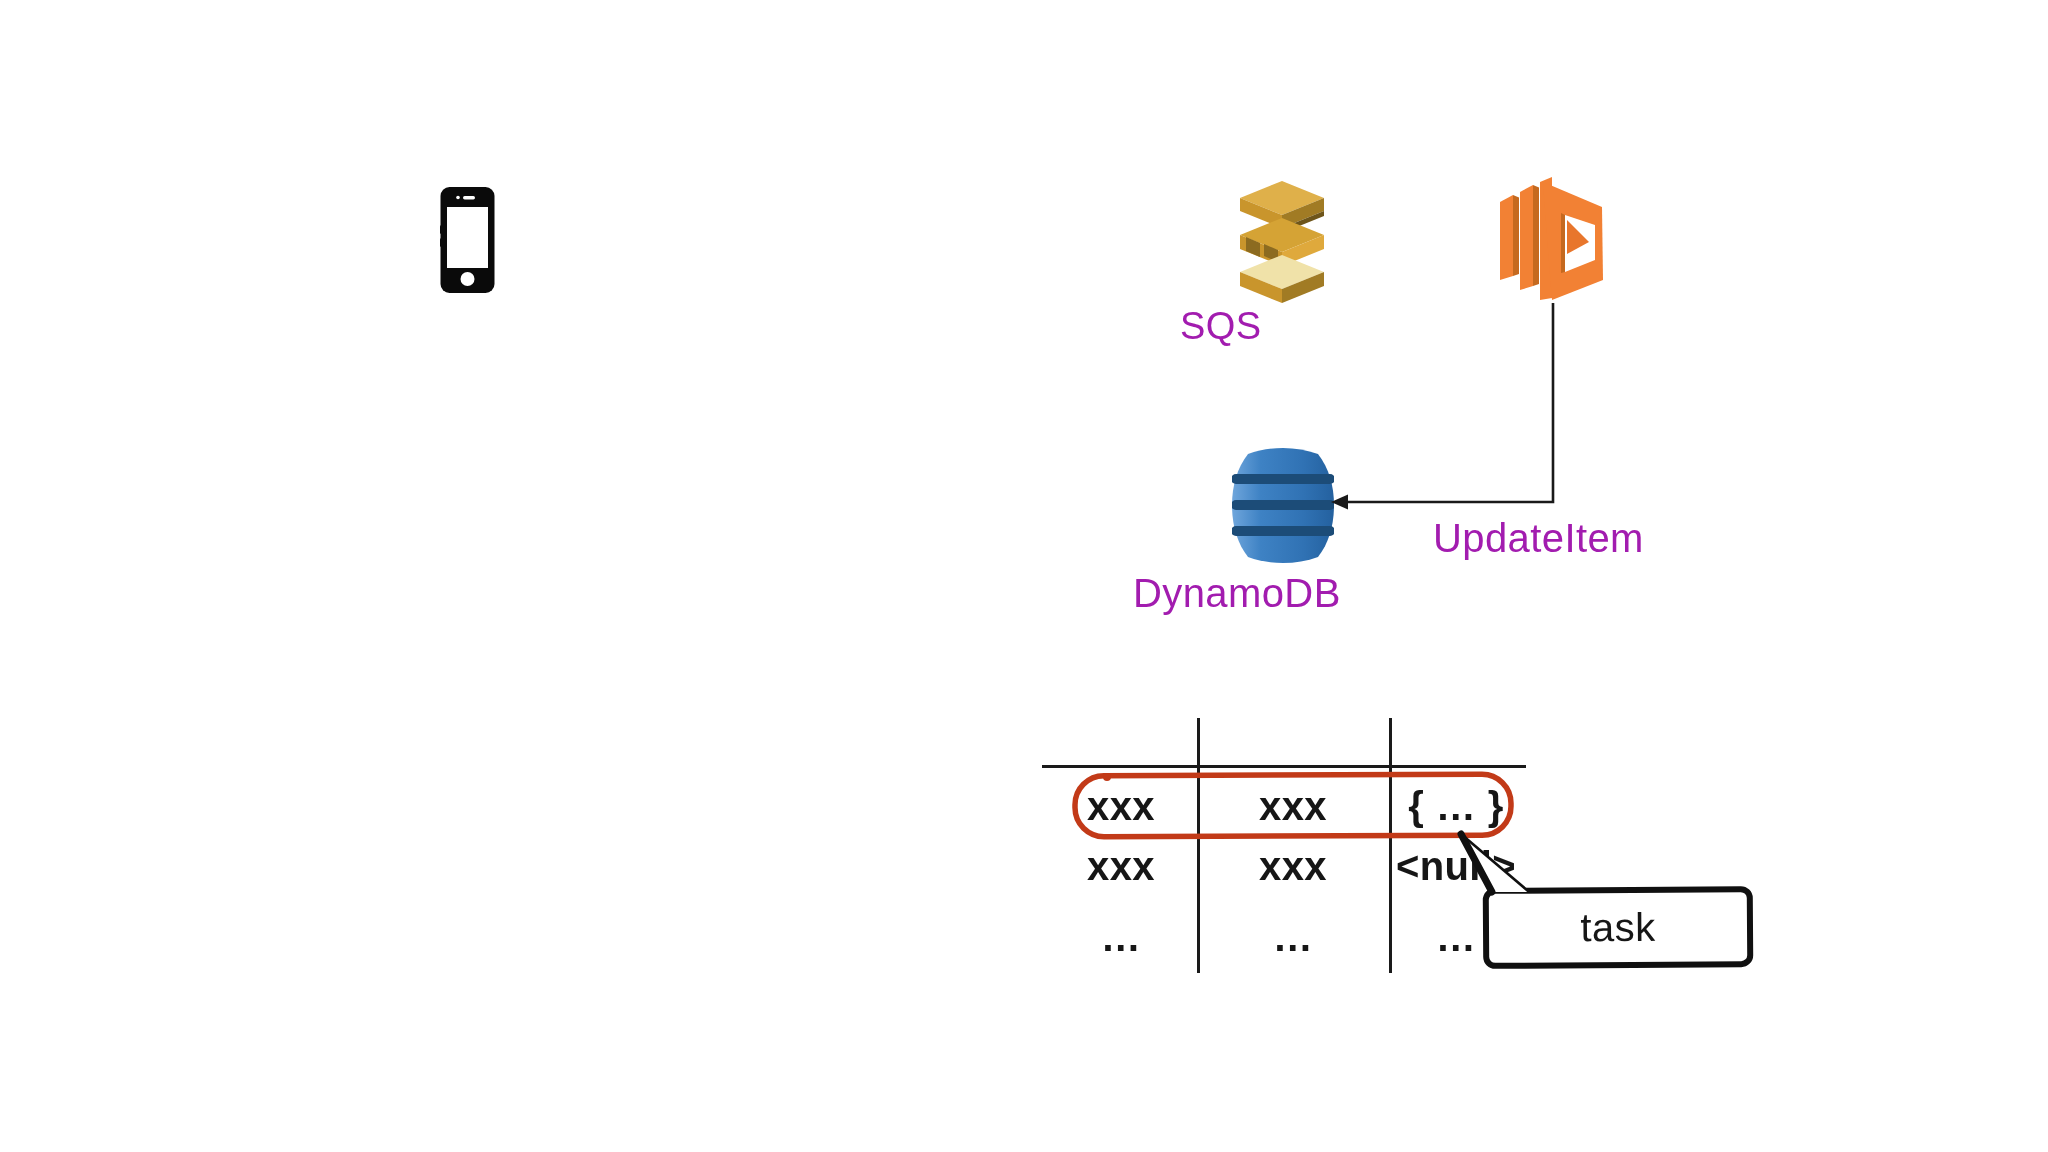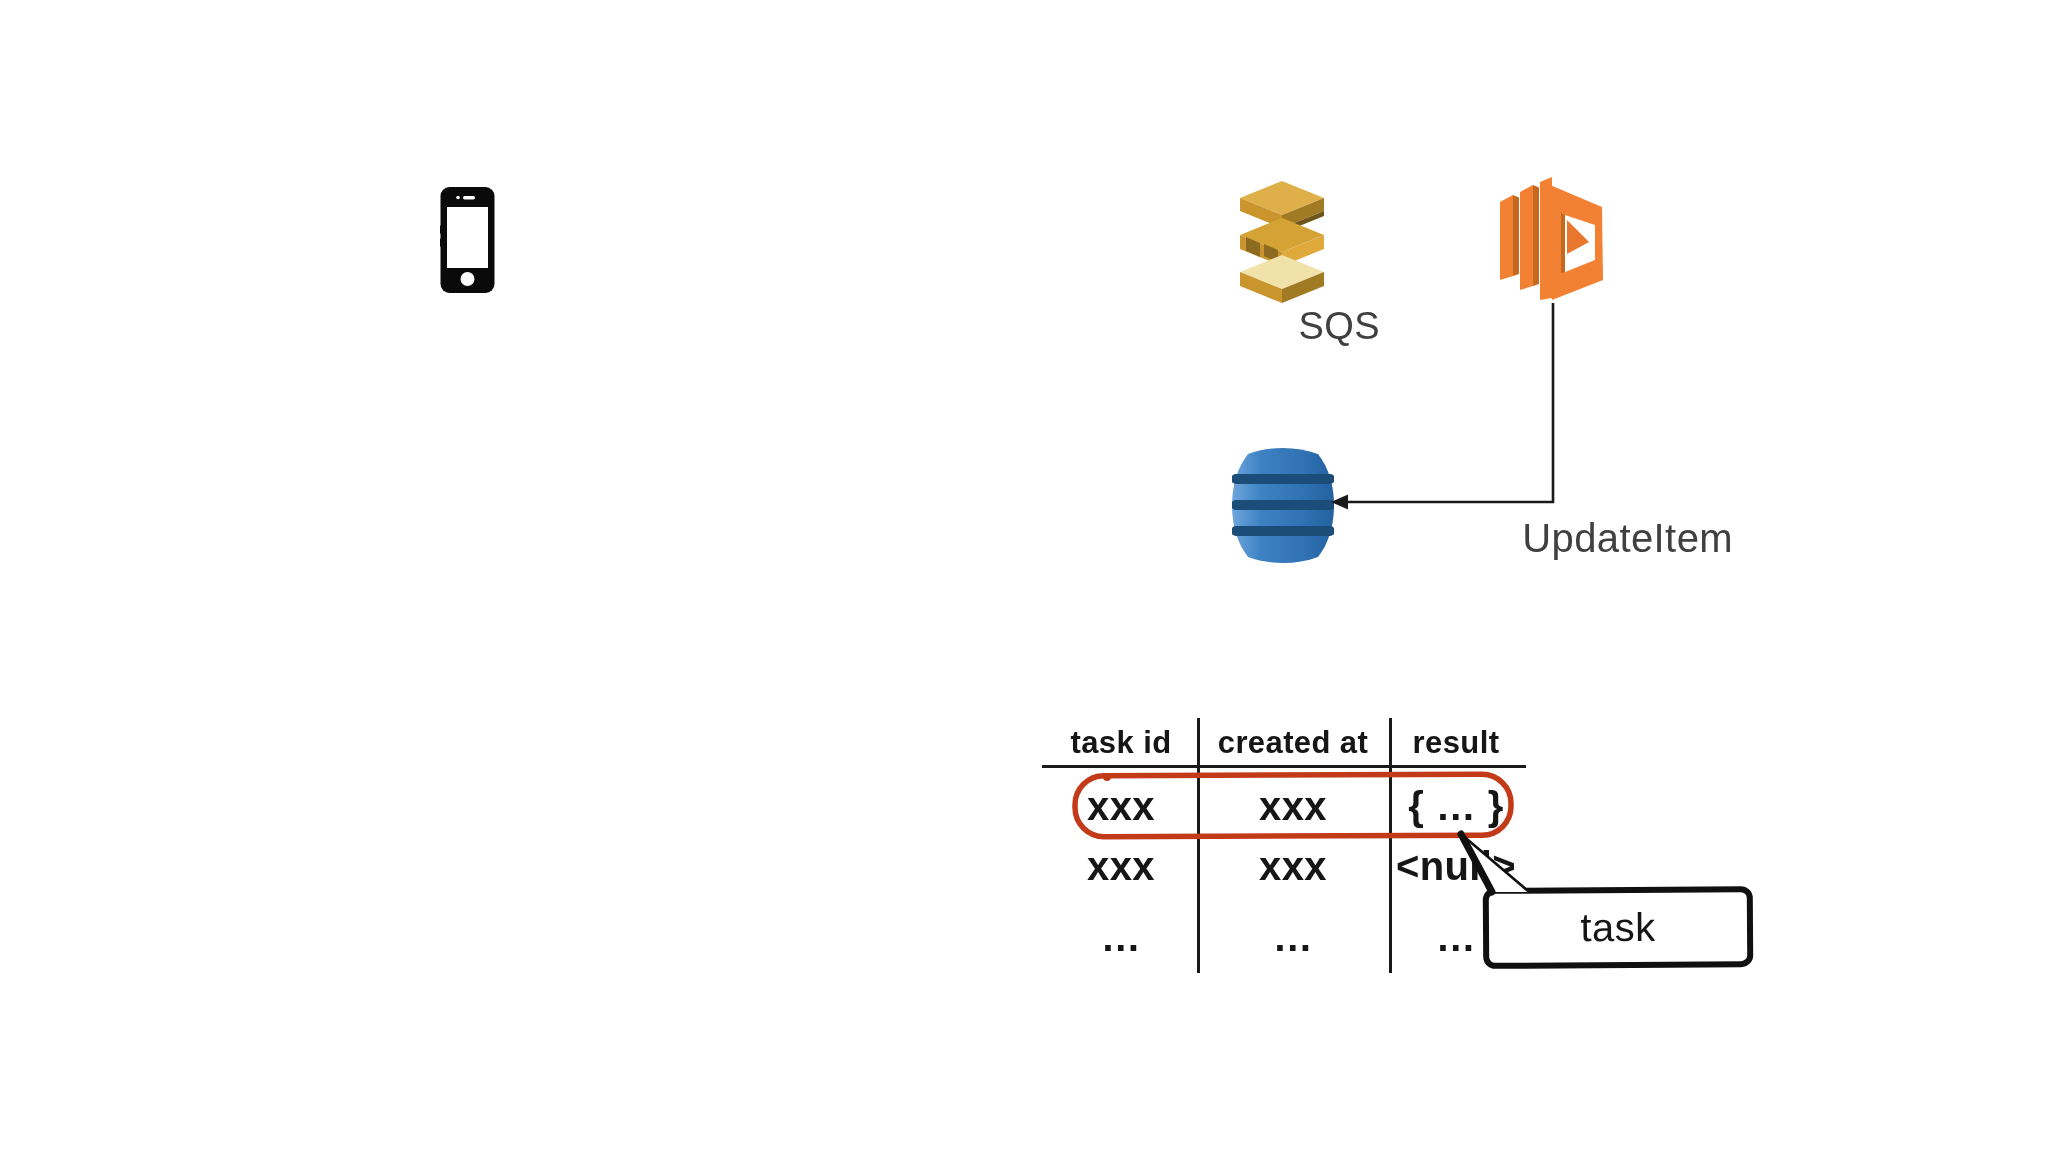--- a/index.html
+++ b/index.html
@@ -2,21 +2,21 @@
 <html><head>
 <meta charset="utf-8">
 <style>
   html,body{margin:0;padding:0;background:#fff;}
   .canvas{
     position:relative;width:2048px;height:1152px;background:#ffffff;overflow:hidden;
     font-family:"Liberation Sans",sans-serif;color:#161616;
   }
   .abs{position:absolute;}
   .label{
-    text-align:right;letter-spacing:.4px;color:#404040;white-space:nowrap;
+    text-align:left;letter-spacing:.4px;color:#a21caf;white-space:nowrap;
   }
   
   .tbl{position:absolute;left:1045px;top:718px;width:478px;height:255px;}
   .tbl .vline{position:absolute;top:0;width:3px;height:255px;background:#1a1a1a;}
   .tbl .hline{position:absolute;left:-3px;top:47px;width:484px;height:3px;background:#1a1a1a;}
   .trow{position:absolute;left:0;width:478px;height:56px;display:flex;}
   .tcell{display:flex;align-items:center;justify-content:center;
          font-size:40px;font-weight:700;letter-spacing:.4px;}
   .tcell.c0{width:152px;} .tcell.c1{width:192px;} .tcell.c2{width:134px;}
   .thead-row{top:0;height:48px;}
@@ -88,37 +88,33 @@
         <stop offset="0.28" stop-color="#3e82c4"></stop>
         <stop offset="0.7" stop-color="#3072b4"></stop>
         <stop offset="1" stop-color="#24619f"></stop>
       </linearGradient>
     </defs>
     <path d="M16,6 C38,-2 64,-2 86,6 C97,20 102,38 102,57 C102,77 97,95 86,109 C64,117 38,117 16,109 C5,95 0,77 0,57 C0,38 5,20 16,6 Z" fill="url(#ddb)"></path>
     <rect x="-1" y="26" width="104" height="10" rx="5" fill="#1c4c78"></rect>
     <rect x="-1" y="52" width="104" height="10" rx="5" fill="#1c4c78"></rect>
     <rect x="-1" y="78" width="104" height="10" rx="5" fill="#1c4c78"></rect>
   </svg>
+  <div class="abs label" style="left:1133px;top:571px;width:300px;font-size:40px">DynamoDB</div>
 
   <svg class="overlay z1" width="2048" height="1152" viewBox="0 0 2048 1152">
     <polyline points="1553,303 1553,502 1346,502" fill="none" stroke="#1a1a1a" stroke-width="2.6"></polyline>
     <polygon points="1331,502 1348,494.5 1348,509.5" fill="#1a1a1a"></polygon>
   </svg>
 
 
   <div class="tbl">
     <div class="vline" style="left:152px"></div>
     <div class="vline" style="left:344px"></div>
     <div class="hline"></div>
 
-    <div class="trow thead-row">
-      <div class="tcell c0">task id</div>
-      <div class="tcell c1">created at</div>
-      <div class="tcell c2">result</div>
-    </div>
 
     <div class="trow" style="top:60px">
       <div class="tcell c0">xxx</div>
       <div class="tcell c1">xxx</div>
       <div class="tcell c2">{ … }</div>
     </div>
     <div class="trow" style="top:120px">
       <div class="tcell c0">xxx</div>
       <div class="tcell c1">xxx</div>
       <div class="tcell c2">&lt;null&gt;</div>

